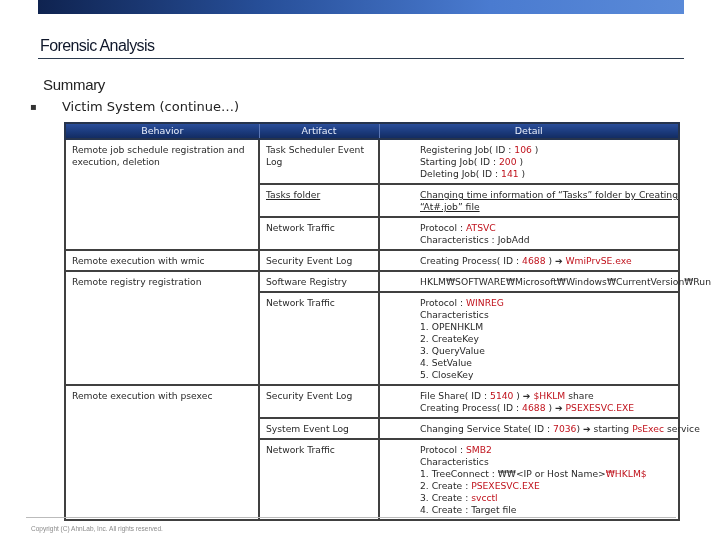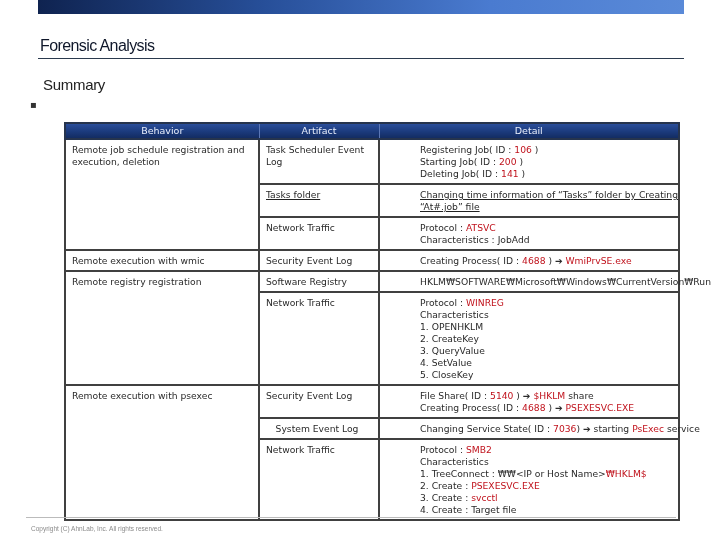--- a/index.html
+++ b/index.html
@@ -61,20 +61,21 @@
 </head>
 <body>
 
 <div class="top-bar"></div>
 <div class="title">Forensic Analysis</div>
 <div class="title-rule"></div>
 
 <div class="section">Summary</div>
 <div class="bullet-row">
   <span class="bullet">▪</span>
+  <span class="bullet-text">Victim System (continue…)</span>
 </div>
 
 <table class="grid">
   <colgroup>
       <col class="c1">
       <col class="c2">
       <col class="c3">
     </colgroup>
   <thead>
     <tr>
@@ -134,21 +135,21 @@
         </td>
       </tr>
       <tr style="height: 32px;">
         <td rowspan="3">Remote execution with psexec</td>
         <td>Security Event Log</td>
         <td>
           <span class="line"><span>File Share( ID : </span><span class="red">5140</span><span> ) ➔ </span><span class="red">$HKLM</span><span> share</span></span>
           <span class="line"><span>Creating Process( ID : </span><span class="red">4688</span><span> ) ➔ </span><span class="red">PSEXESVC.EXE</span></span>
         </td>
       </tr>
-      <tr style="height: 19px; text-align: center;">
+      <tr style="height: 19px;">
         <td>System Event Log</td>
         <td>
           <span class="line"><span>Changing Service State( ID : </span><span class="red">7036</span><span>) ➔ starting </span><span class="red">PsExec</span><span> service</span></span>
         </td>
       </tr>
       <tr style="height: 78px;">
         <td>Network Traffic</td>
         <td>
           <span class="line"><span>Protocol : </span><span class="red">SMB2</span></span>
           <span class="line"><span>Characteristics</span></span>

